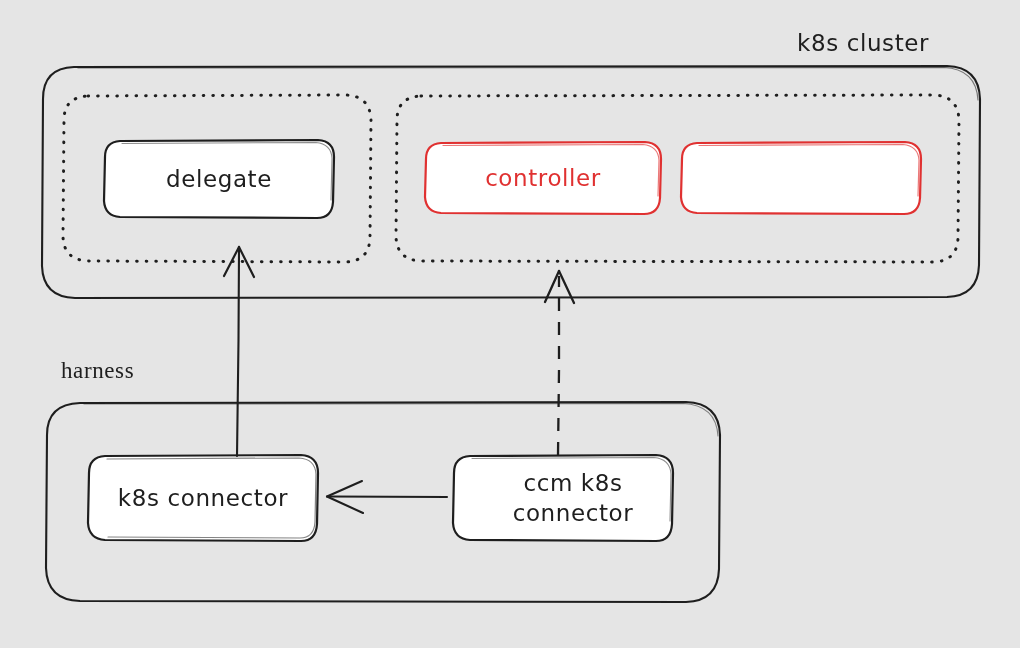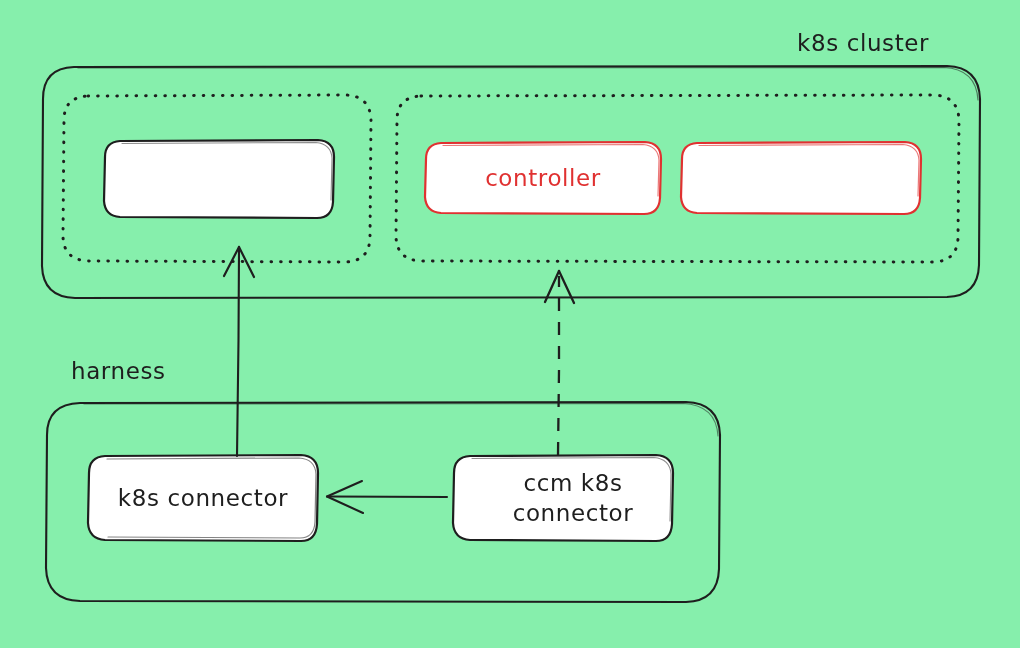--- a/index.html
+++ b/index.html
@@ -4,21 +4,21 @@
 <style>
   html, body {
     margin: 0;
     padding: 0;
     background: #ffffff;
   }
   #canvas {
     position: relative;
     width: 1020px;
     height: 648px;
-    background: #86efac;
+    background: #e5e5e5;
     font-family: "DejaVu Sans", sans-serif;
     overflow: hidden;
   }
   svg.layer {
     position: absolute;
     left: 0;
     top: 0;
     width: 1020px;
     height: 648px;
   }
@@ -118,22 +118,23 @@
 
     <g>
       <path d="M 447,497 L 330,496.5" fill="none" stroke="#1e1e1e" stroke-width="2.1" stroke-linecap="round"></path>
       <path d="M 362,481 L 327,496.5" fill="none" stroke="#1e1e1e" stroke-width="2.1" stroke-linecap="round"></path>
       <path d="M 363,513 L 327,496.5" fill="none" stroke="#1e1e1e" stroke-width="2.1" stroke-linecap="round"></path>
     </g>
   </svg>
 
   <div class="group-caption" style="left:797px; top:30px;">k8s cluster</div>
 
-  <div class="group-caption" style="left:71px; top:358px;">harness</div>
+  <div class="group-caption" style="left:61px; top:358px;font-family:Liberation Serif, serif;">harness</div>
 
+  <div class="node-label label-dark" style="left:104px; top:140px; width:230px; height:78px;">delegate</div>
 
   <div class="node-label label-red" style="left:425px; top:142px; width:236px; height:72px;border-radius:15px;">controller</div>
 
 
   <div class="node-label label-dark" style="left:88px; top:455px; width:230px; height:86px;">k8s connector</div>
 
   <div class="node-label label-dark" style="left:453px; top:455px; width:240px; height:86px;">ccm k8s
 connector</div>
 
 </div>

